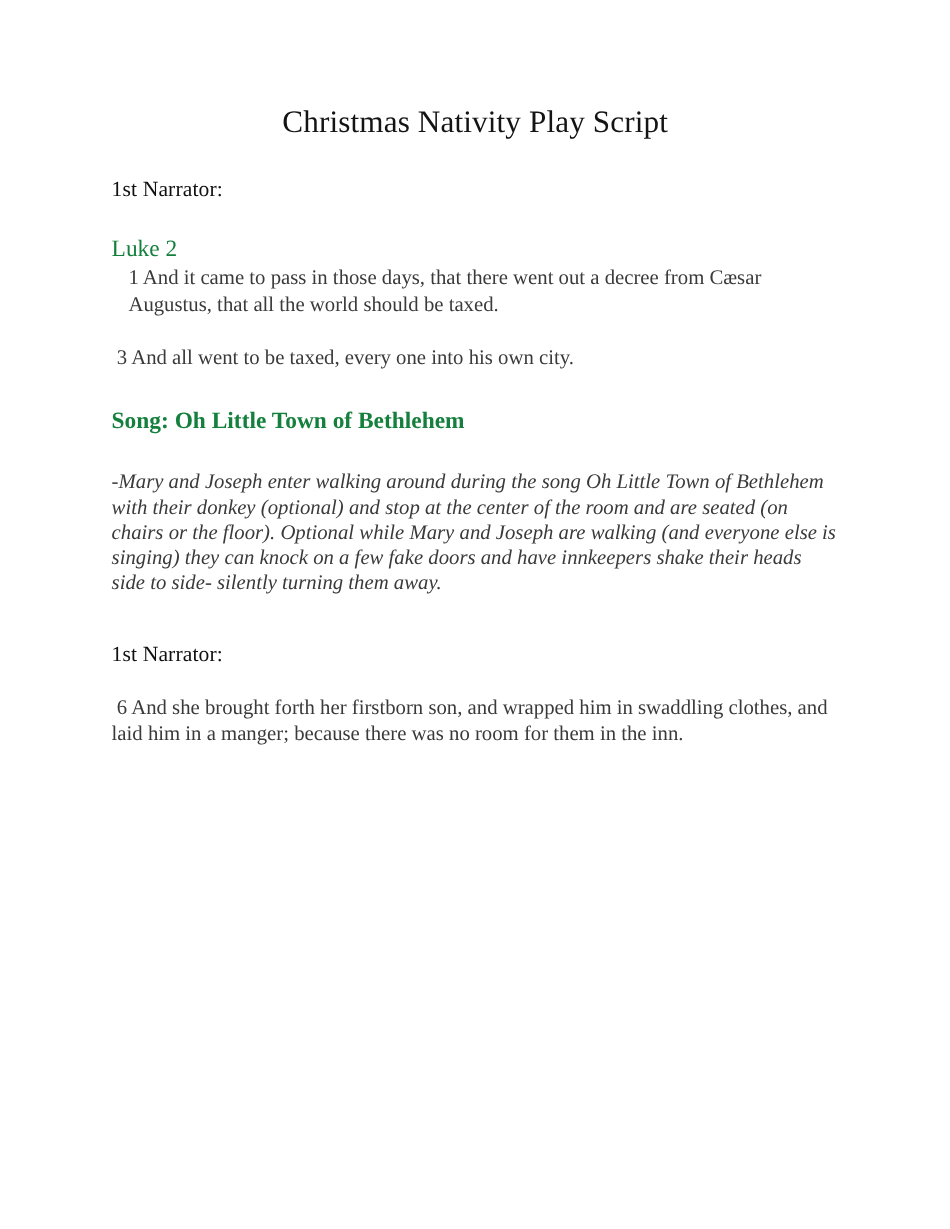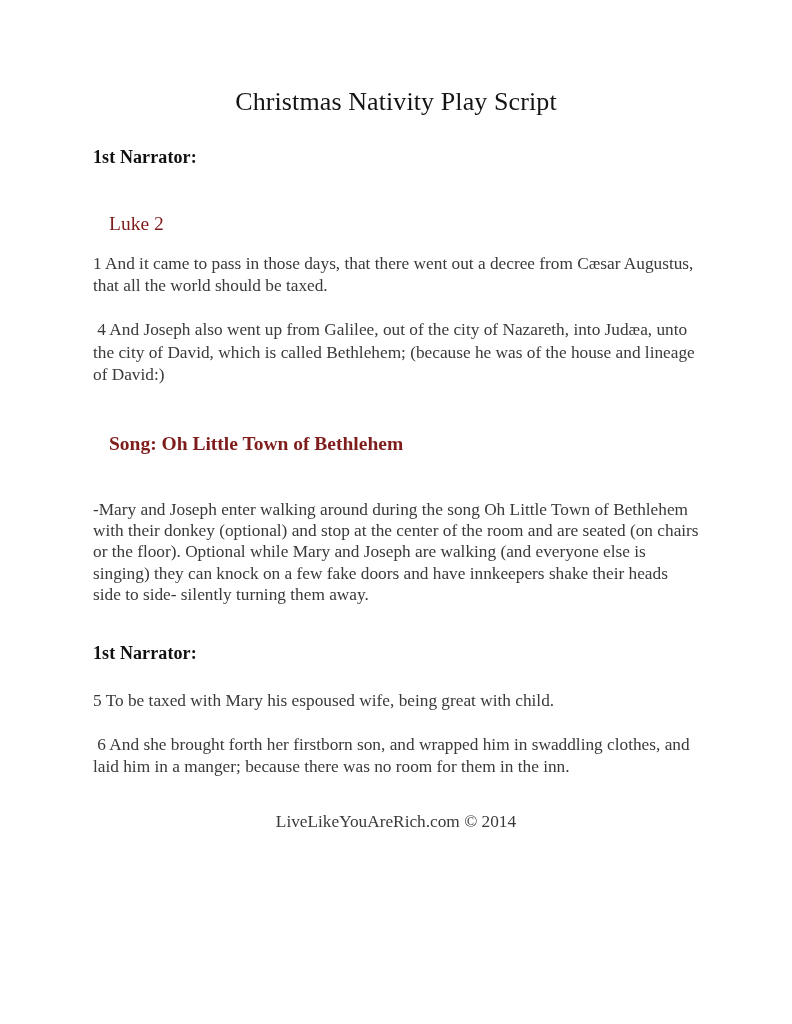--- a/index.html
+++ b/index.html
@@ -37,56 +37,57 @@
     color: #141414;
     font-weight: normal;
     margin: 0;
     padding-top: 86px;
     letter-spacing: 0.1px;
   }
 
   .speaker-heading {
     font-size: 18px;
     line-height: 24px;
-    font-weight: bold;
+    font-weight: normal;
     color: #111111;
     margin: 0;
     letter-spacing: 0.1px;
   }
 
   .heading-gap-1 { padding-top: 27px; }
   .heading-gap-2 { padding-top: 36px; }
 
   .subhead {
     font-size: 19.5px;
     line-height: 25px;
-    color: #7f1d1d;
-    margin: 16px;
+    color: #15803d;
+    margin: 0;
     font-weight: normal;
   }
 
   .subhead-luke { padding-top: 26px; }
   .subhead-song { padding-top: 29px; font-weight: bold; }
 
   .verse {
     font-size: 17.3px;
     line-height: 22.2px;
     color: #3a3a3a;
     margin: 0;
     text-align: left;
     white-space: pre-wrap;
   }
 
-  .verse-first { padding-top: 1px; }
+  .verse-first { padding-top: 1px; margin-left: 14px; }
   .verse-spaced { padding-top: 22px; }
   .verse-after-heading { padding-top: 25px; }
 
   .stage-direction {
     font-size: 17.3px;
     line-height: 21.2px;
+    font-style: italic;
     color: #3a3a3a;
     margin: 0;
     padding-top: 27px;
     white-space: pre-wrap;
   }
 
   .footer-credit {
     text-align: center;
     font-size: 17.3px;
     line-height: 22px;
@@ -102,30 +103,28 @@
   <div class="content">
 
     <h1 class="doc-title">Christmas Nativity Play Script</h1>
 
     <p class="speaker-heading heading-gap-1">1st Narrator:</p>
 
     <p class="subhead subhead-luke">Luke 2</p>
 
     <p class="verse verse-first">1 And it came to pass in those days, that there went out a decree from Cæsar Augustus, that all the world should be taxed.</p>
 
+    <p class="verse verse-spaced"> 3 And all went to be taxed, every one into his own city.</p>
 
-    <p class="verse verse-spaced"> 4 And Joseph also went up from Galilee, out of the city of Nazareth, into Judæa, unto the city of David, which is called Bethlehem; (because he was of the house and lineage of David:)</p>
 
     <p class="subhead subhead-song">Song: Oh Little Town of Bethlehem</p>
 
     <p class="stage-direction">-Mary and Joseph enter walking around during the song Oh Little Town of Bethlehem with their donkey (optional) and stop at the center of the room and are seated (on chairs or the floor). Optional while Mary and Joseph are walking (and everyone else is singing) they can knock on a few fake doors and have innkeepers shake their heads side to side- silently turning them away.</p>
 
     <p class="speaker-heading heading-gap-2">1st Narrator:</p>
 
-    <p class="verse verse-after-heading">5 To be taxed with Mary his espoused wife, being great with child.</p>
 
 
     <p class="verse verse-spaced"> 6 And she brought forth her firstborn son, and wrapped him in swaddling clothes, and laid him in a manger; because there was no room for them in the inn.</p>
 
-    <p class="footer-credit">LiveLikeYouAreRich.com © 2014</p>
 
   </div>
 </div>
 
 </body></html>

